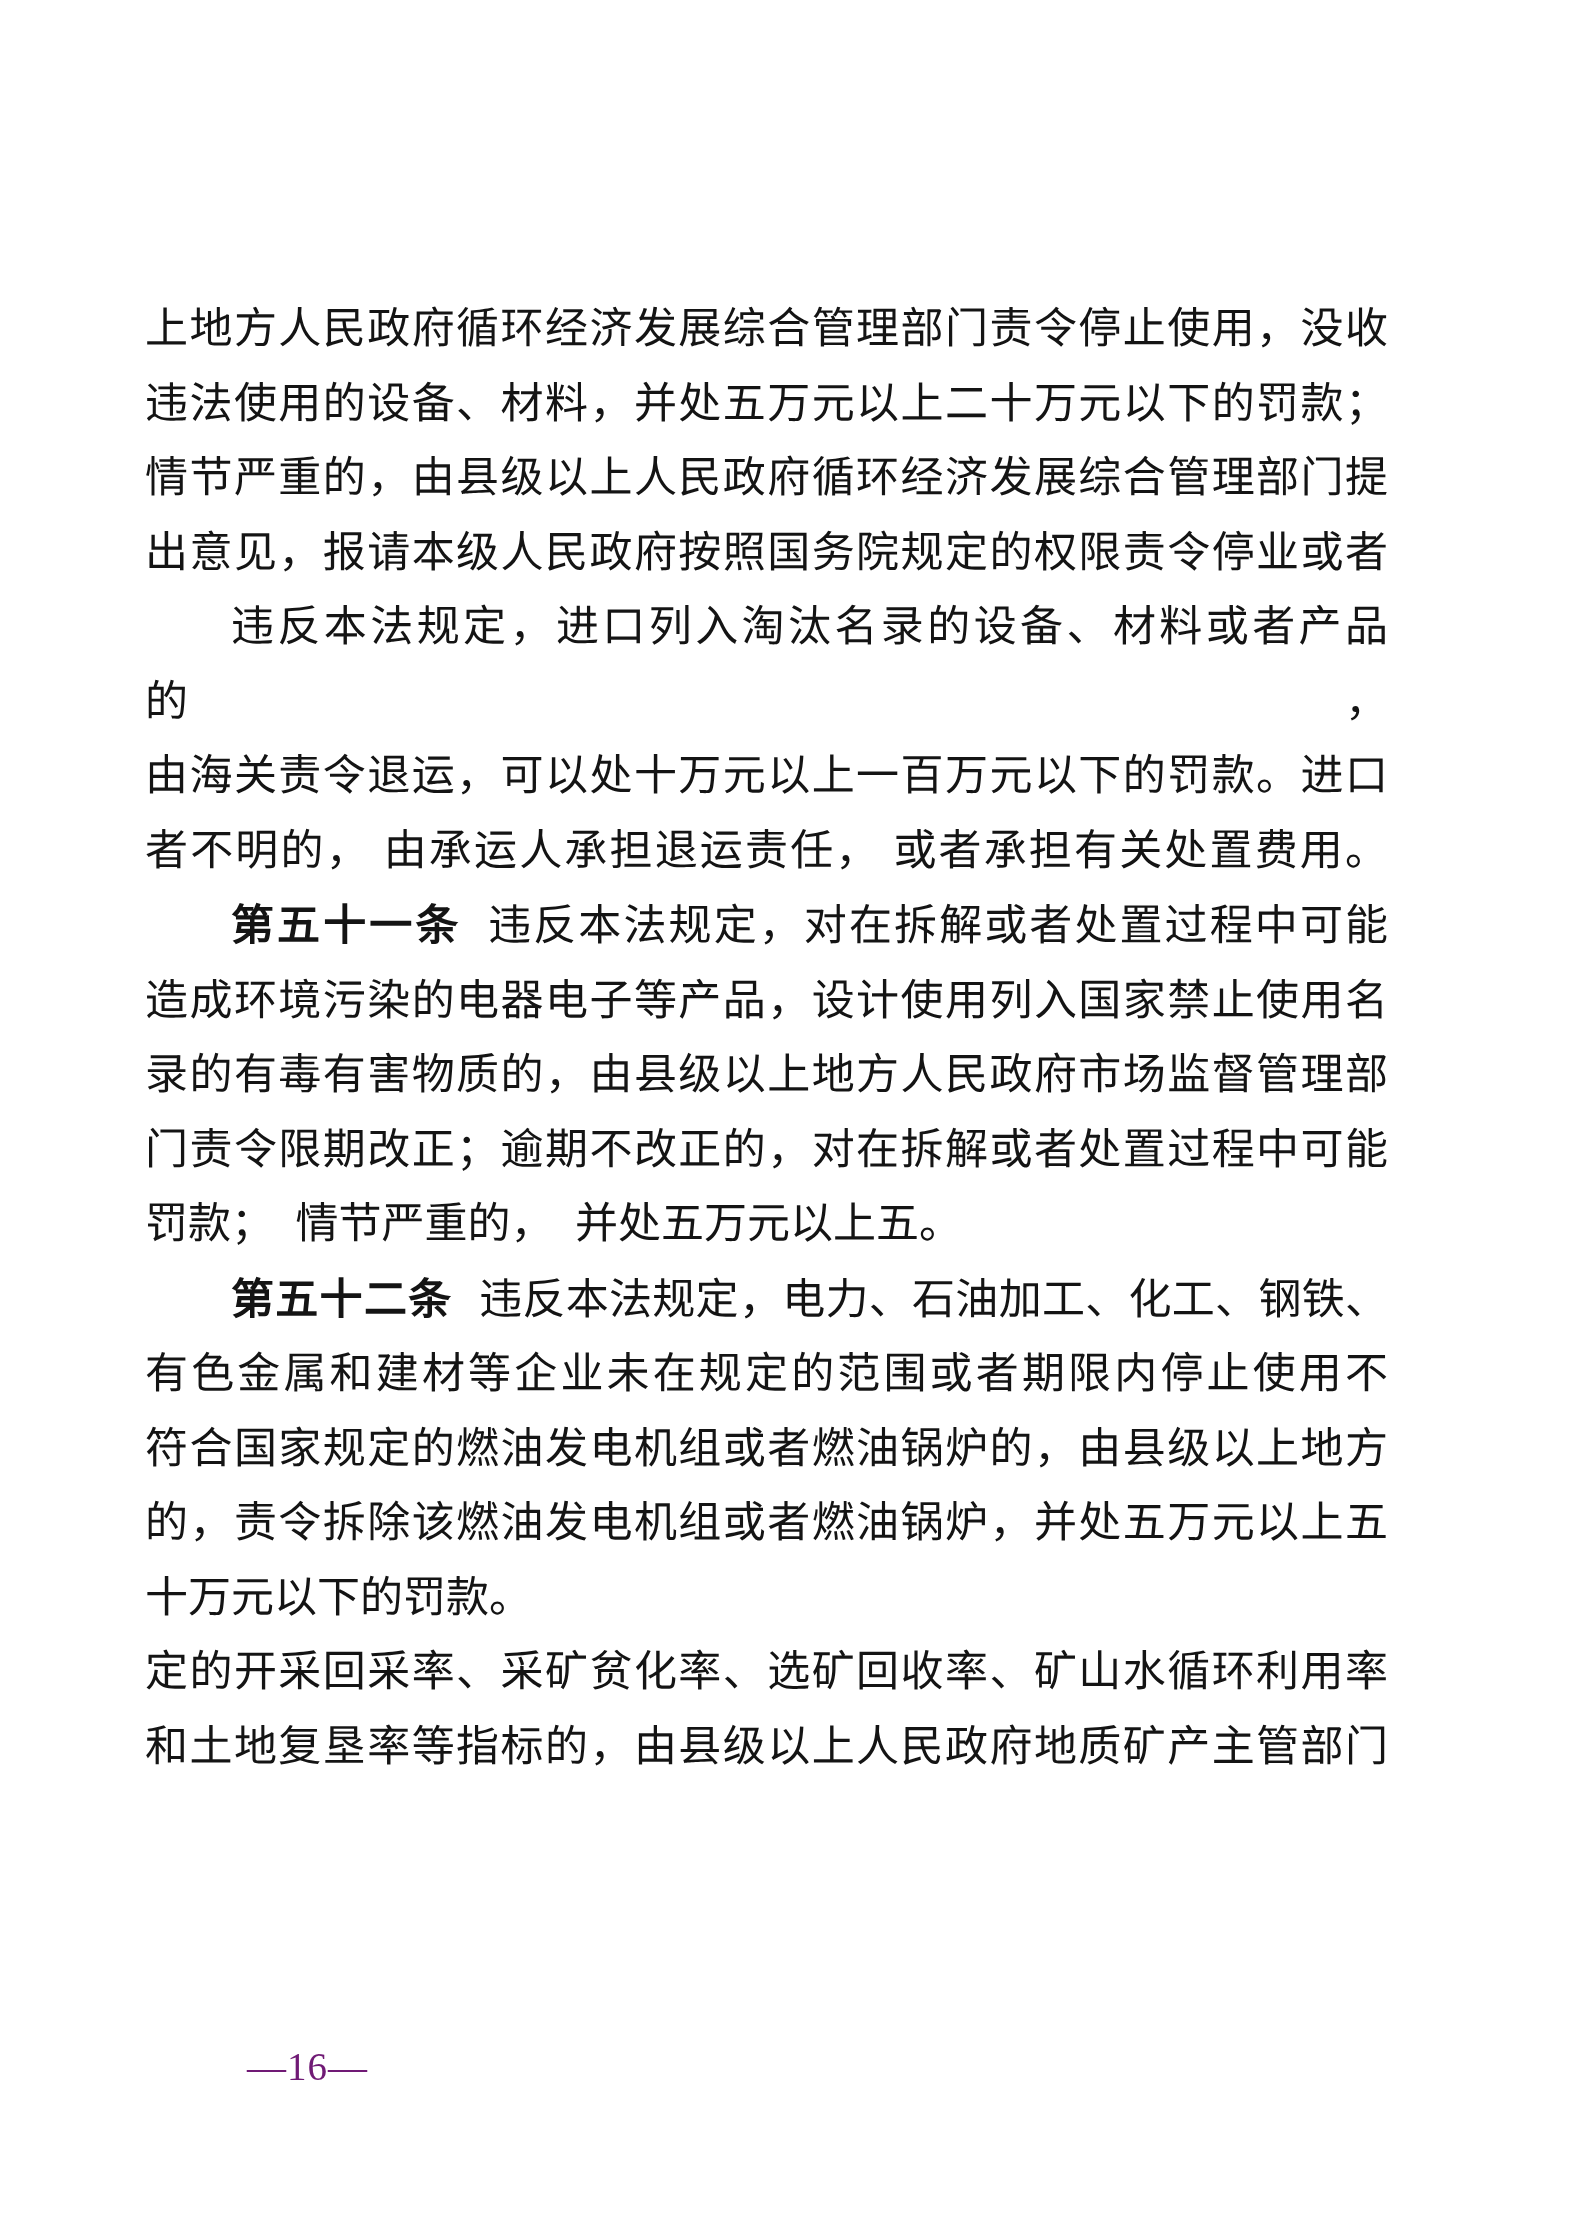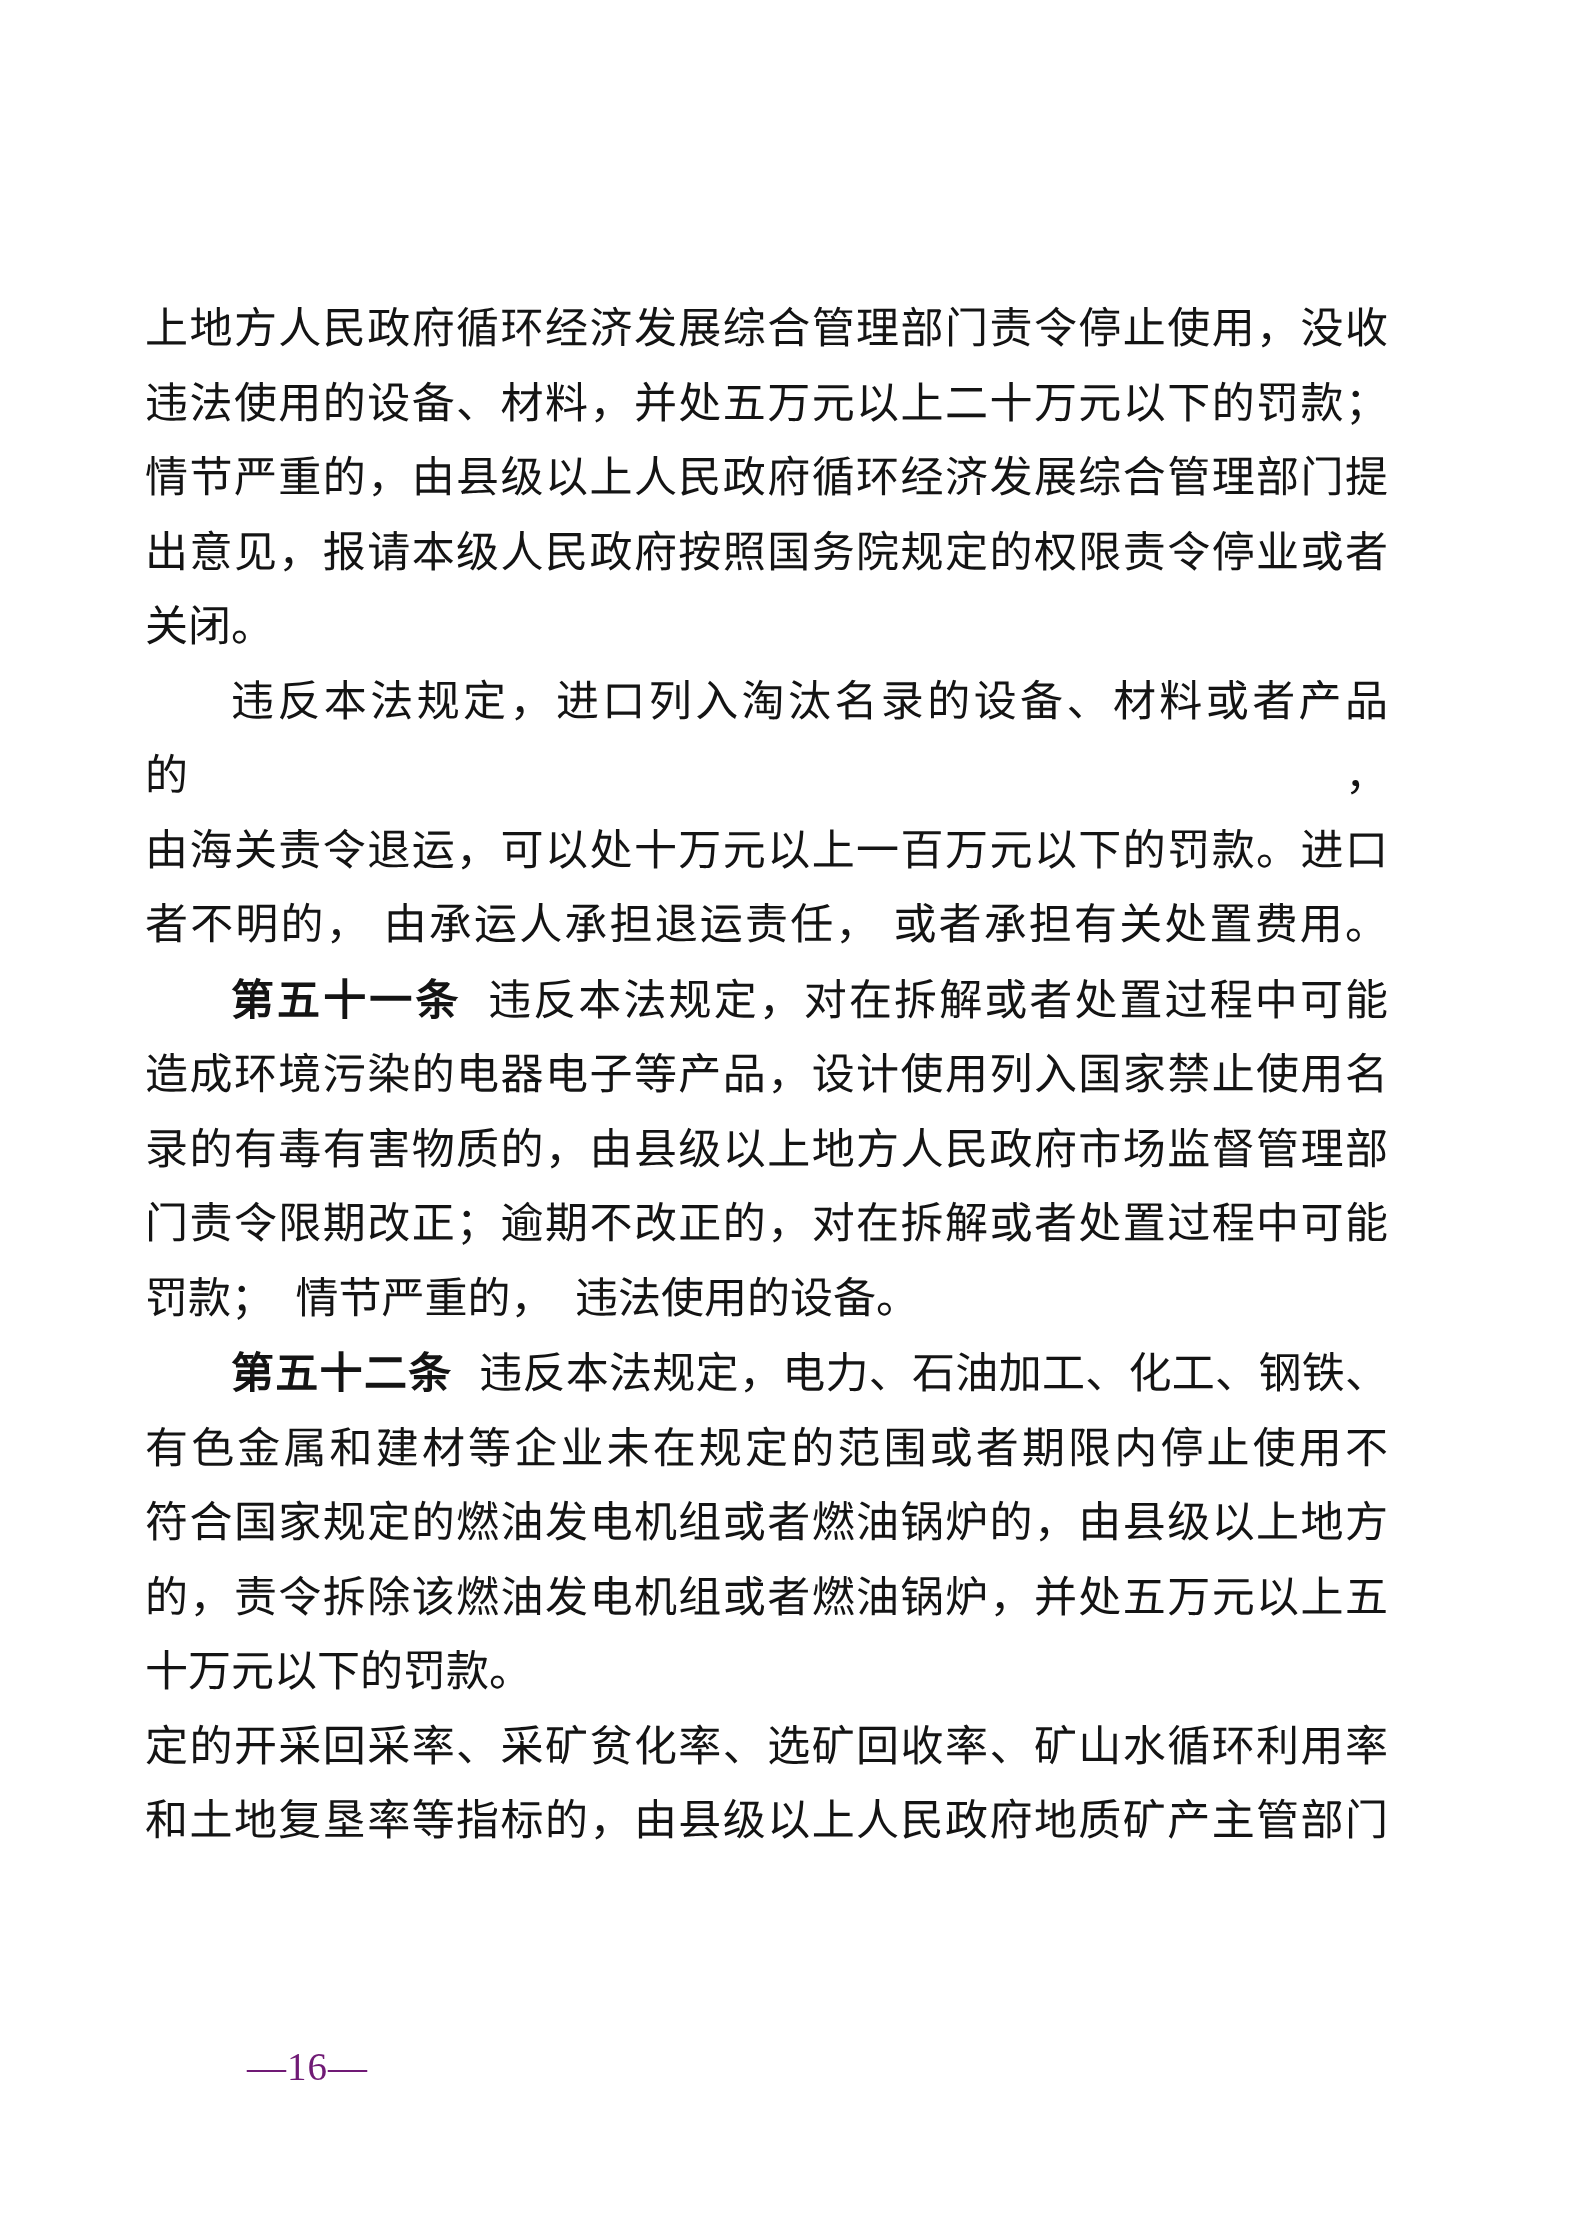--- a/index.html
+++ b/index.html
@@ -54,29 +54,28 @@
 </style>
 </head>
 <body>
 
 <div class="page">
   <main class="text-block" id="text-block">
       <div class="line just"><span>上地方人民政府循环经济发展综合管理部门责令停止使用，没收</span></div>
       <div class="line just"><span>违法使用的设备、材料，并处五万元以上二十万元以下的罚款；</span></div>
       <div class="line just"><span>情节严重的，由县级以上人民政府循环经济发展综合管理部门提</span></div>
       <div class="line just"><span>出意见，报请本级人民政府按照国务院规定的权限责令停业或者</span></div>
-      <div class="line"><span>关闭。</span></div>
       <div class="line just indent"><span>违反本法规定，进口列入淘汰名录的设备、材料或者产品的，</span></div>
       <div class="line just"><span>由海关责令退运，可以处十万元以上一百万元以下的罚款。进口</span></div>
       <div class="line just"><span>者不明的， 由承运人承担退运责任， 或者承担有关处置费用。</span></div>
       <div class="line just indent"><span class="article-no">第五十一条</span><span>违反本法规定，对在拆解或者处置过程中可能</span></div>
       <div class="line just"><span>造成环境污染的电器电子等产品，设计使用列入国家禁止使用名</span></div>
       <div class="line just"><span>录的有毒有害物质的，由县级以上地方人民政府市场监督管理部</span></div>
       <div class="line just"><span>门责令限期改正；逾期不改正的，对在拆解或者处置过程中可能</span></div>
-      <div class="line"><span>罚款；  情节严重的，  违法使用的设备。</span></div>
+      <div class="line"><span>罚款；  情节严重的，  并处五万元以上五。</span></div>
       <div class="line just indent"><span class="article-no">第五十二条</span><span>违反本法规定，电力、石油加工、化工、钢铁、</span></div>
       <div class="line just"><span>有色金属和建材等企业未在规定的范围或者期限内停止使用不</span></div>
       <div class="line just"><span>符合国家规定的燃油发电机组或者燃油锅炉的，由县级以上地方</span></div>
       <div class="line just"><span>的，责令拆除该燃油发电机组或者燃油锅炉，并处五万元以上五</span></div>
       <div class="line"><span>十万元以下的罚款。</span></div>
       <div class="line just"><span>定的开采回采率、采矿贫化率、选矿回收率、矿山水循环利用率</span></div>
       <div class="line just"><span>和土地复垦率等指标的，由县级以上人民政府地质矿产主管部门</span></div>
     </main>
   <div class="page-number">—16—</div>
 </div>

